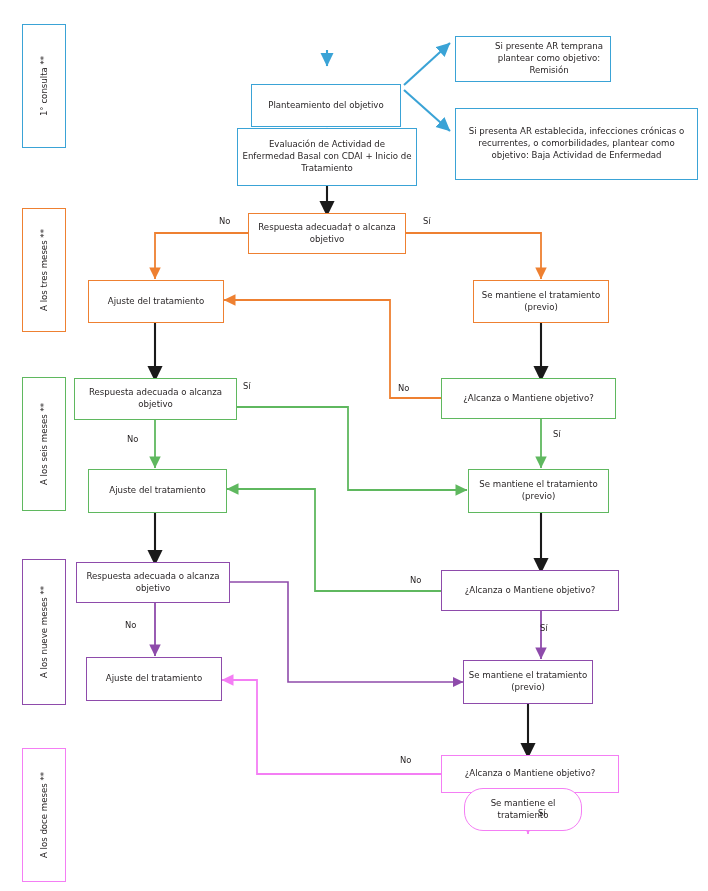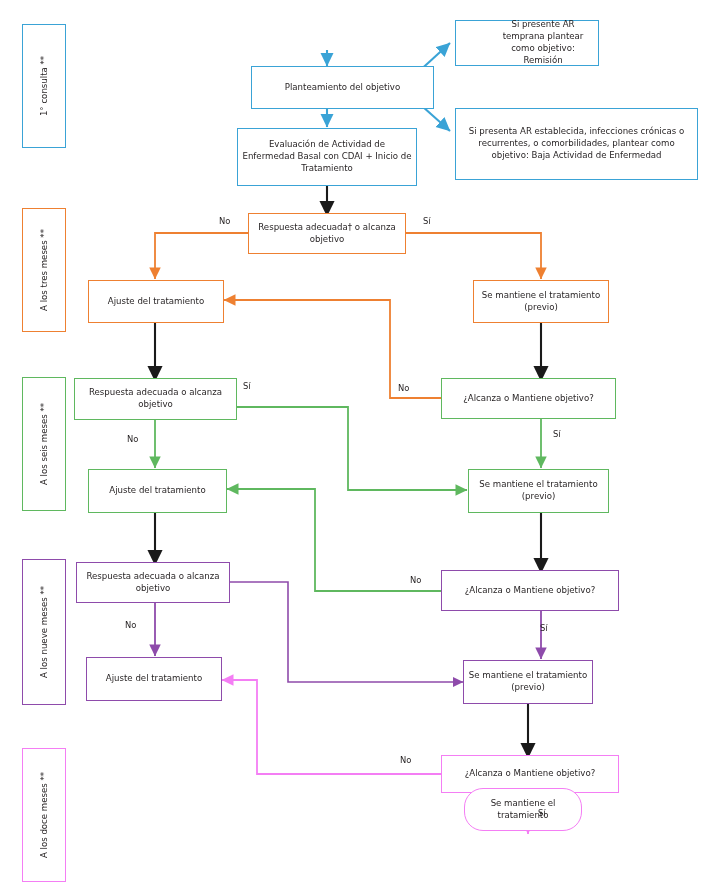--- a/index.html
+++ b/index.html
@@ -107,25 +107,25 @@
     <span class="txt">A los seis meses **</span>
   </div>
   <div class="stage-label purple" style="left:22px;top:559px;width:44px;height:146px;">
     <span class="txt">A los nueve meses **</span>
   </div>
   <div class="stage-label magenta" style="left:22px;top:748px;width:44px;height:134px;">
     <span class="txt">A los doce meses **</span>
   </div>
 
 
-  <div class="node blue" style="left:251px;top:66px;width:183px;height:43px;">Planteamiento del objetivo</div>
+  <div class="node blue" style="left:251px;top:84px;width:150px;height:43px;">Planteamiento del objetivo</div>
 
   <div class="node blue" style="left:237px;top:128px;width:180px;height:58px;">Evaluación de Actividad de Enfermedad Basal con CDAI + Inicio de Tratamiento</div>
 
-  <div class="node blue" style="left:455px;top:20px;width:144px;height:46px;padding-left:36px;">Si presente AR temprana plantear como objetivo: Remisión</div>
+  <div class="node blue" style="left:455px;top:36px;width:156px;height:46px;padding-left:36px;">Si presente AR temprana plantear como objetivo: Remisión</div>
 
   <div class="node blue" style="left:455px;top:108px;width:243px;height:72px;">Si presenta AR establecida, infecciones crónicas o recurrentes, o comorbilidades, plantear como objetivo: Baja Actividad de Enfermedad</div>
 
   <div class="node orange" style="left:248px;top:213px;width:158px;height:41px;">Respuesta adecuada† o alcanza objetivo</div>
 
   <div class="node orange" style="left:88px;top:280px;width:136px;height:43px;">Ajuste del tratamiento</div>
 
   <div class="node orange" style="left:473px;top:280px;width:136px;height:43px;">Se mantiene el tratamiento (previo)</div>
 
   <div class="edge-label" style="left:219px;top:216px;">No</div>

